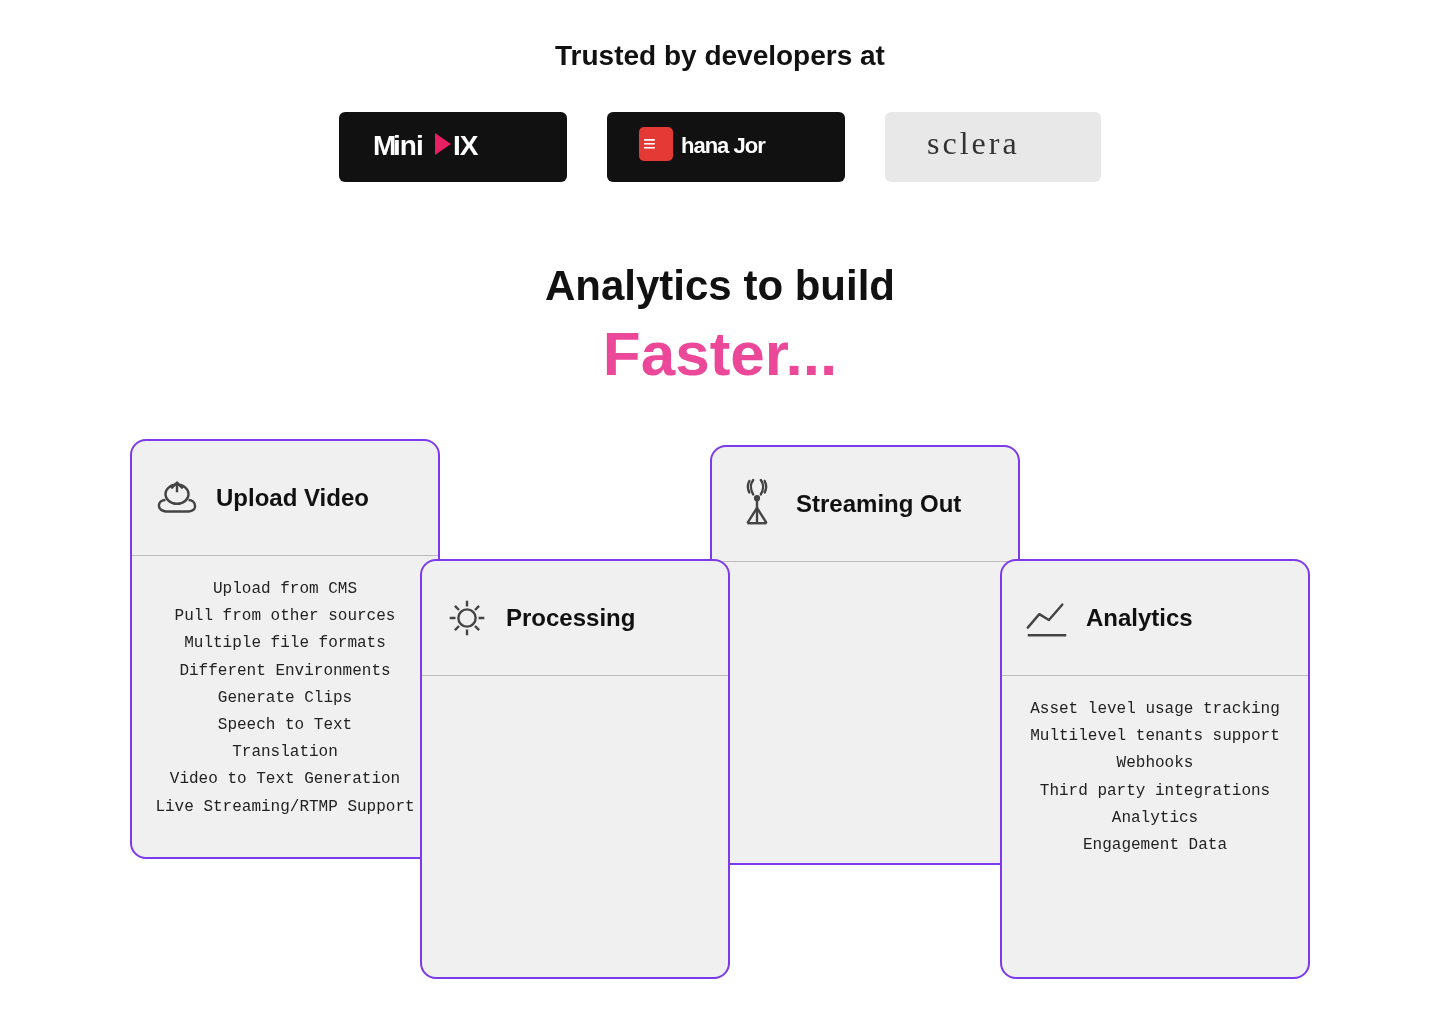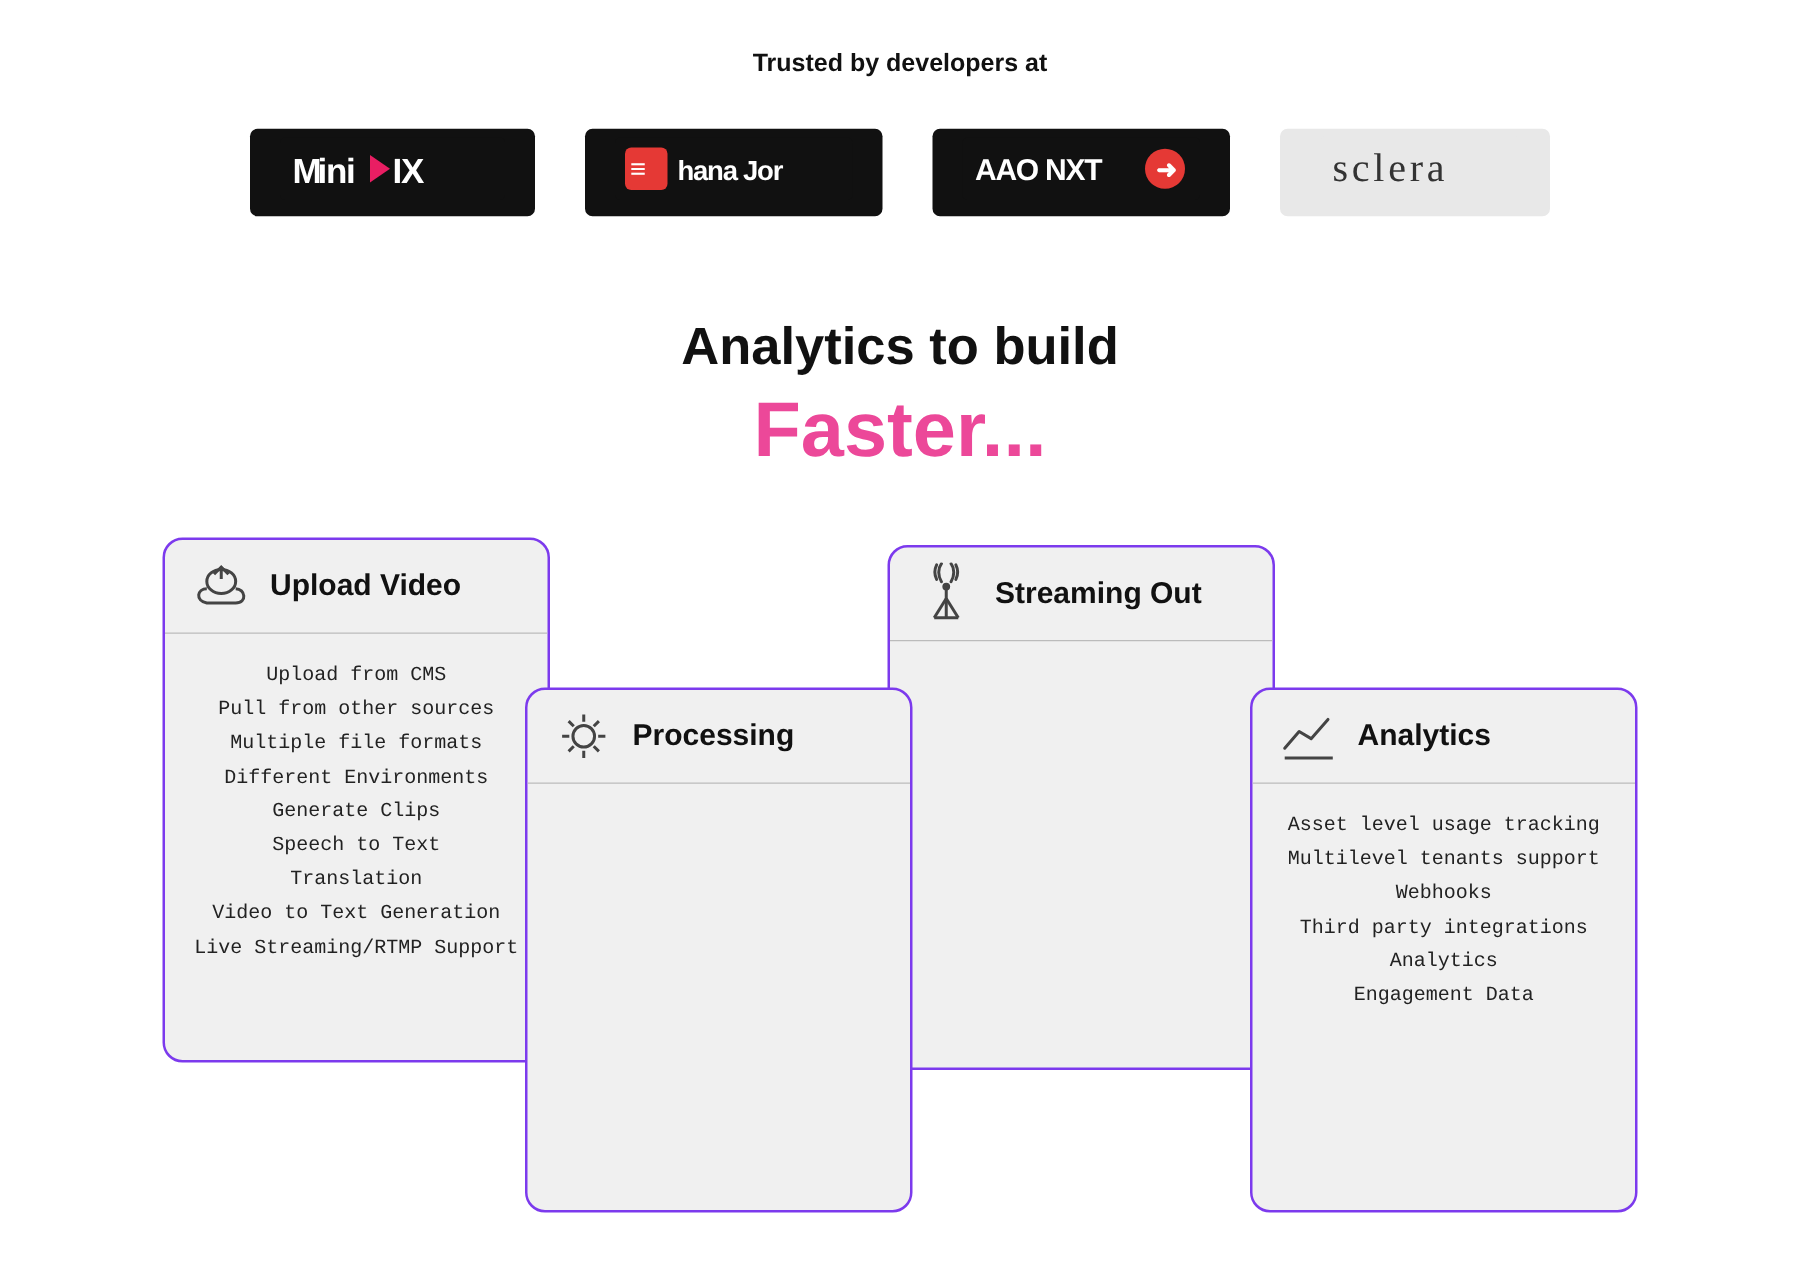--- a/index.html
+++ b/index.html
@@ -11,21 +11,21 @@
       min-height: 1024px;
       overflow-x: hidden;
     }
 
     .trusted-section {
       text-align: center;
       padding: 40px 0 20px;
     }
 
     .trusted-title {
-      font-size: 20px;
+      font-size: 28px;
       font-weight: 700;
       color: #111;
       margin-bottom: 40px;
     }
 
     .logos-row {
       display: flex;
       justify-content: center;
       align-items: center;
       gap: 40px;
@@ -114,21 +114,21 @@
 
     .card-upload { margin-top: 0; z-index: 2; }
     .card-processing { margin-top: 120px; margin-left: -20px; z-index: 3; }
     .card-streaming { margin-top: 6px; margin-left: -20px; z-index: 2; }
     .card-analytics { margin-top: 120px; margin-left: -20px; z-index: 3; }
 
     .card-header {
       display: flex;
       align-items: center;
       gap: 14px;
-      padding: 12px 20px;
+      padding: 32px 20px;
       border-bottom: 1px solid #bbb;
     }
 
     .card-icon {
       font-size: 42px;
       line-height: 1;
       display: flex;
       align-items: center;
       justify-content: center;
     }
@@ -186,31 +186,20 @@
         <svg width="190" height="50" viewBox="0 0 190 50">
           <rect width="190" height="50" rx="4" fill="#111"></rect>
 
           <rect x="8" y="8" width="34" height="34" rx="5" fill="#e53935"></rect>
           <text x="12" y="32" font-family="sans-serif" font-weight="900" font-size="22" fill="white">≡</text>
           <text x="50" y="34" font-family="sans-serif" font-weight="700" font-size="22" fill="white">hana Jor</text>
         </svg>
       </span>
     </div>
 
-    <div class="logo-box dark">
-      <span class="logo-text">
-        <svg width="190" height="50" viewBox="0 0 190 50">
-          <rect width="190" height="50" rx="4" fill="#111"></rect>
-          <text x="10" y="34" font-family="sans-serif" font-weight="900" font-size="24" fill="white">AAO NXT</text>
-
-          <circle cx="162" cy="25" r="16" fill="#e53935"></circle>
-          <text x="155" y="32" font-family="sans-serif" font-weight="900" font-size="20" fill="white">➜</text>
-        </svg>
-      </span>
-    </div>
 
     <div class="logo-box light">
       <span class="logo-sclera">
         <svg width="160" height="50" viewBox="0 0 160 50">
           <rect width="160" height="50" rx="4" fill="#e8e8e8"></rect>
           <text x="10" y="36" font-family="serif" font-weight="300" font-size="32" fill="#333" letter-spacing="3">sclera</text>
         </svg>
       </span>
     </div>
 

